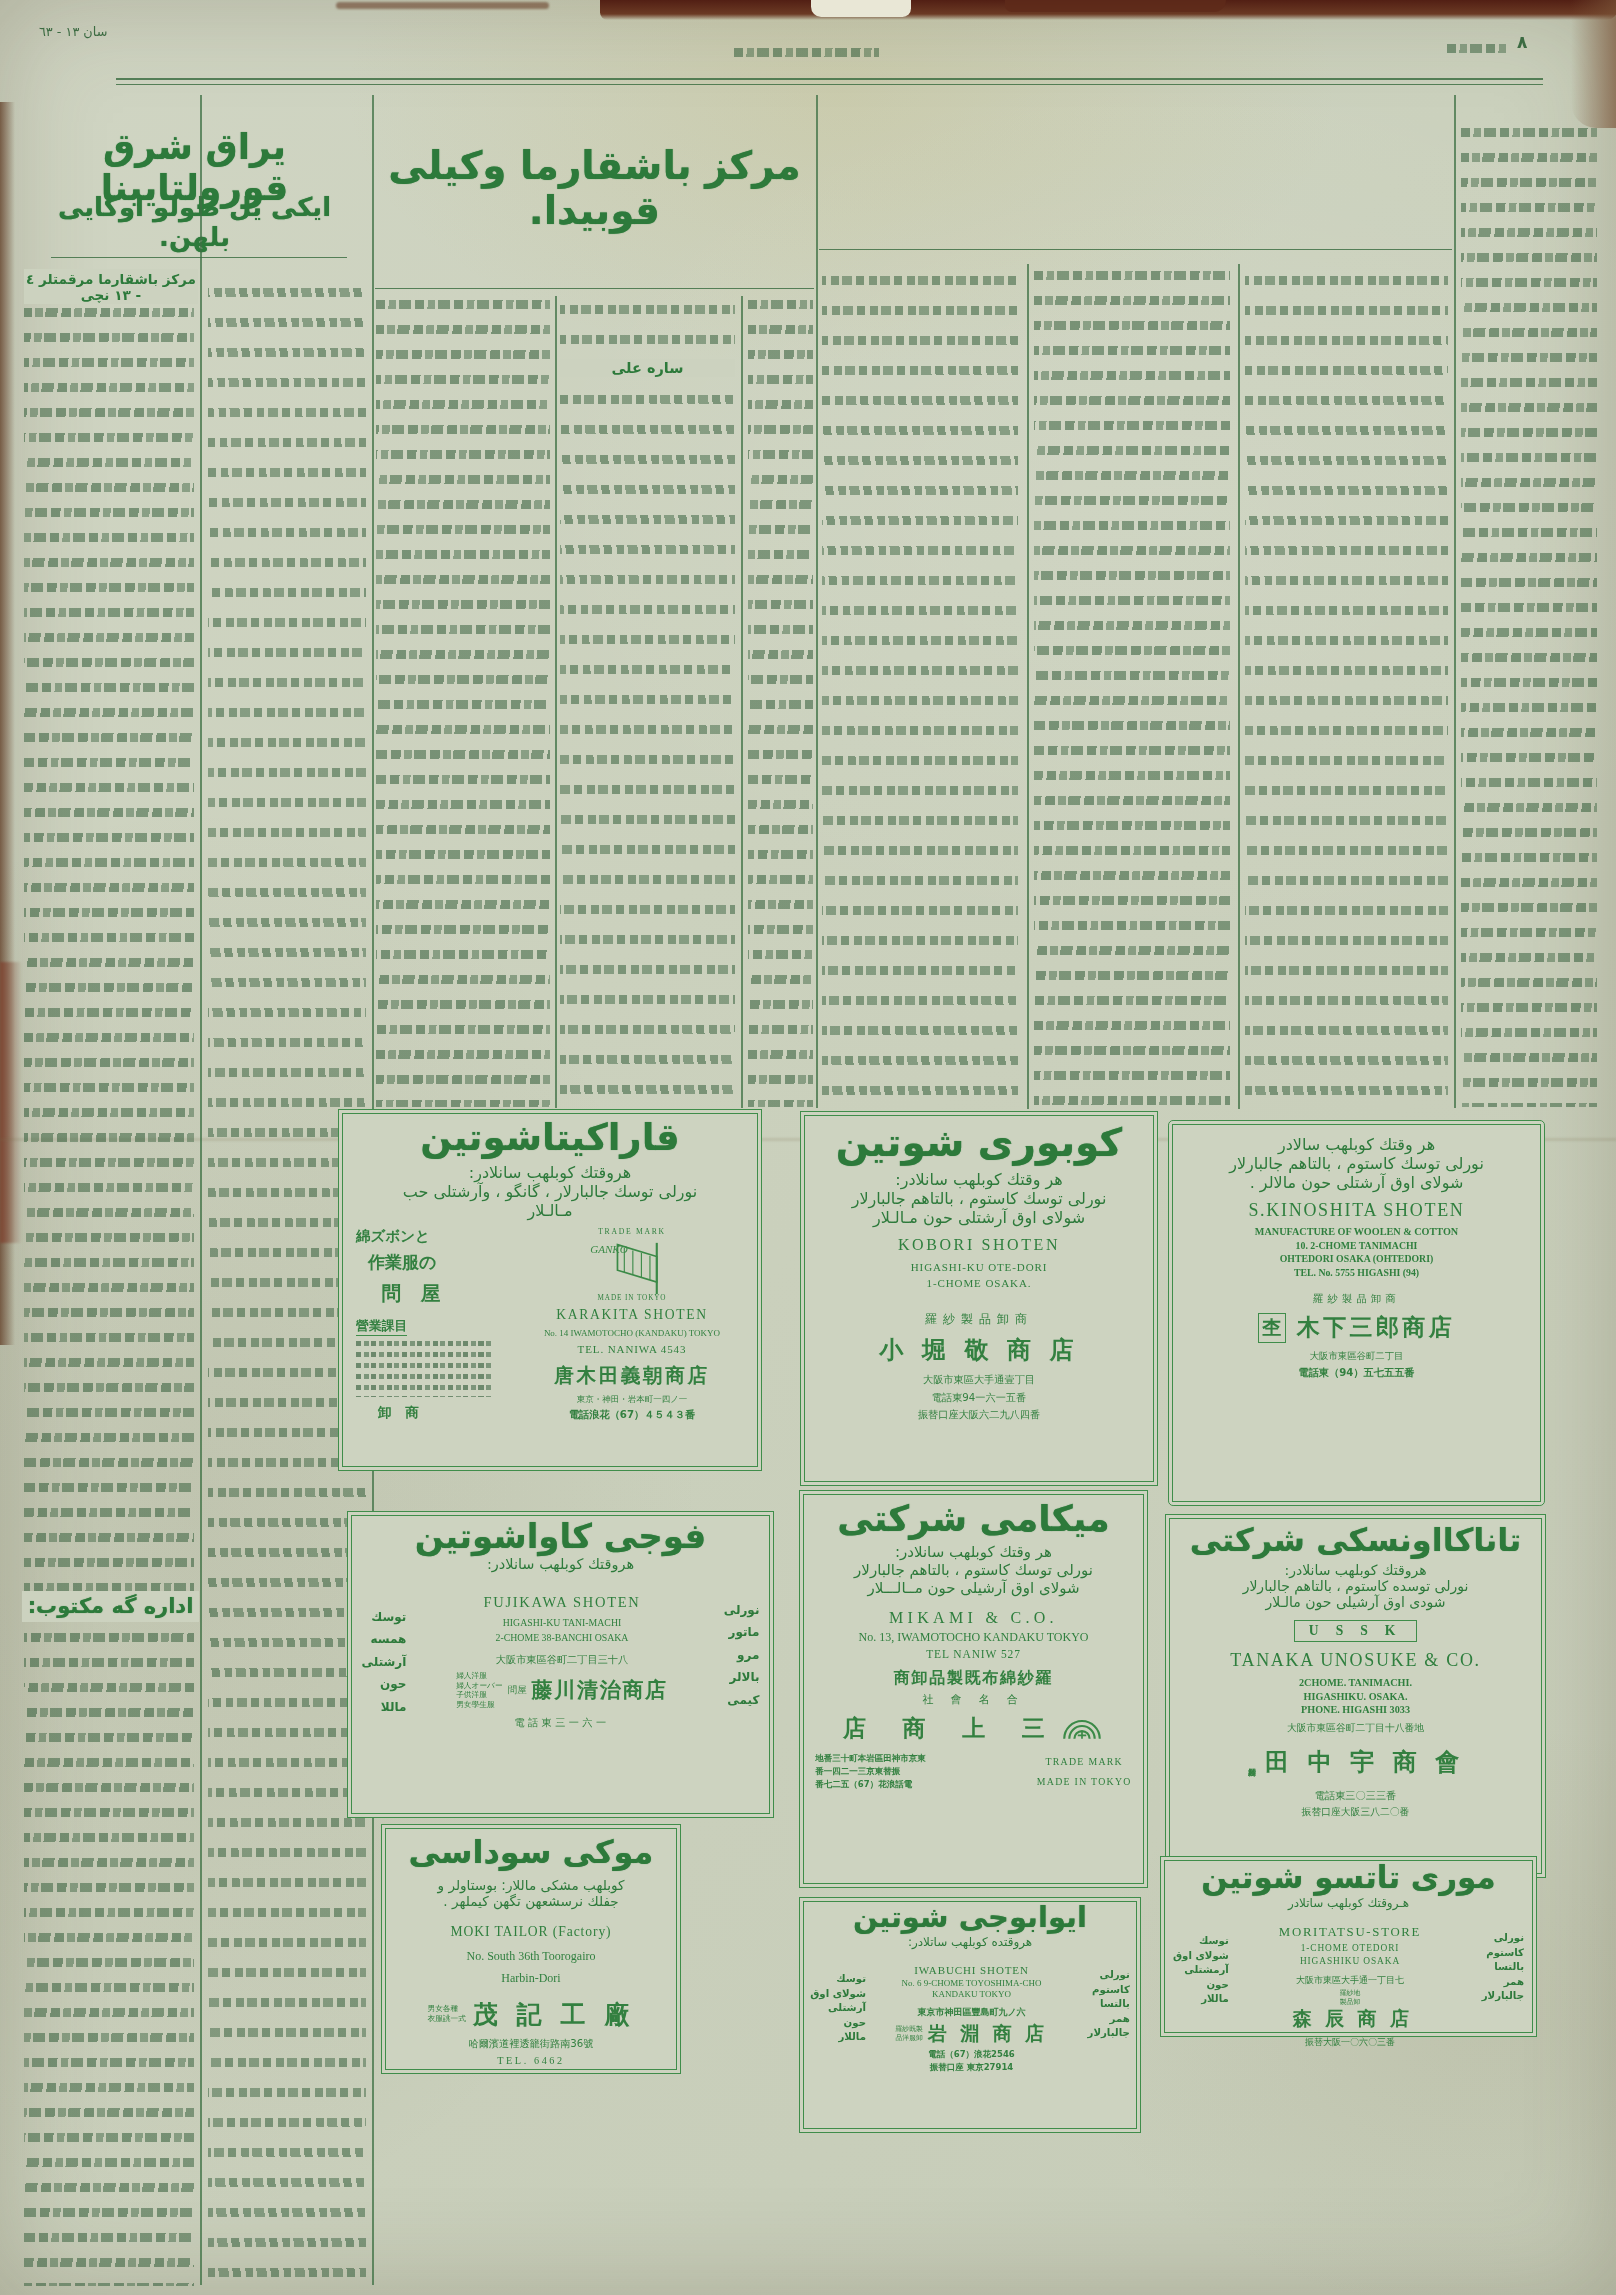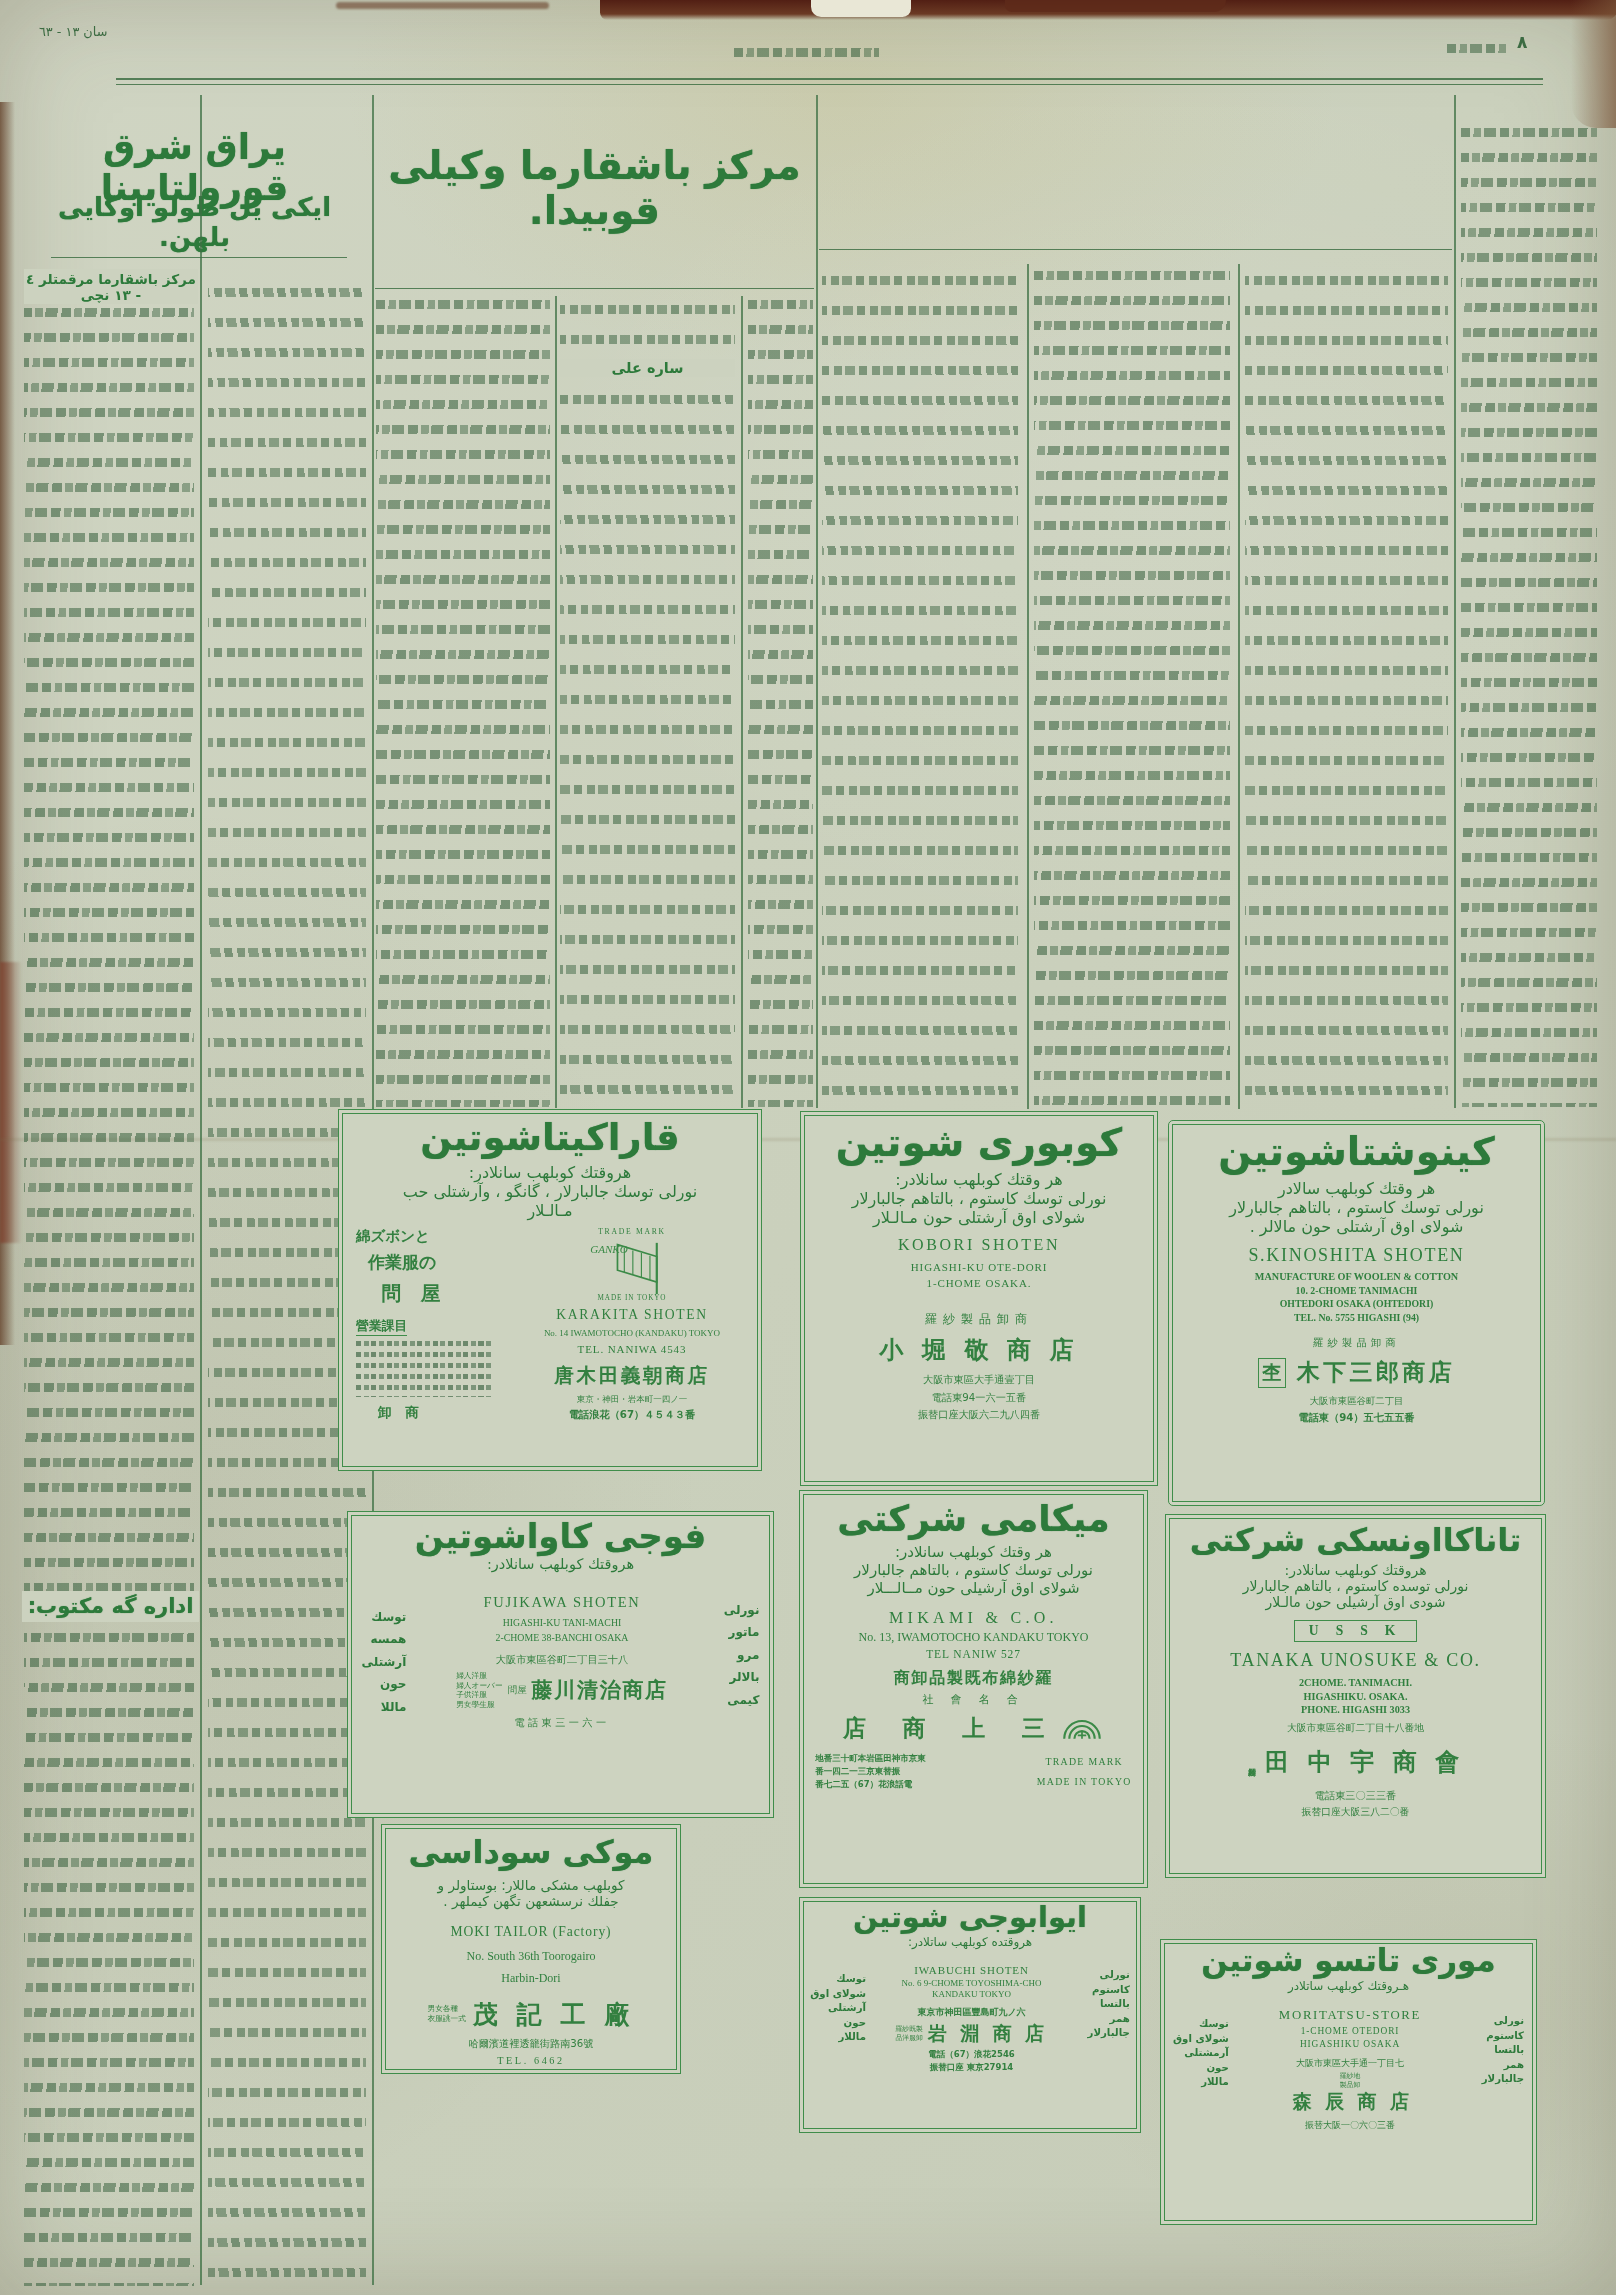--- a/index.html
+++ b/index.html
@@ -165,21 +165,20 @@
       <div class="jp" style="font-size:12px;letter-spacing:6px;margin-top:22px;">羅紗製品卸商</div>
       <div class="jp" style="font-size:24px;font-weight:bold;letter-spacing:5.1px;margin-top:6.8px;">小 堀 敬 商 店</div>
       <div class="jp" style="font-size:10.2px;margin-top:6.8px;">大阪市東區大手通壹丁目</div>
       <div class="jp" style="font-size:10.2px;margin-top:3.4px;">電話東94一六一五番</div>
       <div class="jp" style="font-size:10.2px;margin-top:3.4px;">振替口座大阪六二九八四番</div>
     </div>
   </div>
 
   <div class="ad" style="left:1168px;top:1120px;width:377px;height:386px;border-radius:5.1px;">
     <div class="inner ctr" style="padding:8.5px 10.2px;">
-      <div class="ar adtitle" style="font-size:39px;">كينوشتاشوتين</div>
       <div class="ar" style="font-size:16px;margin-top:5.1px;">هر وقتك كوبلهب سالادر</div>
       <div class="ar" style="font-size:16px;">نورلى توسك كاستوم ، بالتاهم جالبارلار</div>
       <div class="ar" style="font-size:16px;">شولاى اوق آرشتلى حون مالالر .</div>
       <div class="en" style="font-size:18px;letter-spacing:1.7px;margin-top:8.5px;">S.KINOSHITA SHOTEN</div>
       <div class="en small-bold" style="font-size:10.2px;margin-top:5.1px;">MANUFACTURE OF WOOLEN &amp; COTTON</div>
       <div class="en small-bold" style="font-size:9.8px;margin-top:2.6px;">10. 2-CHOME TANIMACHI</div>
       <div class="en small-bold" style="font-size:9.8px;margin-top:2.6px;">OHTEDORI OSAKA (OHTEDORI)</div>
       <div class="en small-bold" style="font-size:9.8px;margin-top:2.6px;">TEL. No. 5755 HIGASHI (94)</div>
       <div class="jp" style="font-size:10.2px;letter-spacing:4.3px;margin-top:13.6px;">羅紗製品卸商</div>
       <div style="margin-top:6.8px;">
@@ -337,21 +336,21 @@
             <div>品洋服卸</div>
           </div>
           <div class="jp" style="font-size:19px;font-weight:bold;letter-spacing:3.4px;margin-left:5.1px;">岩 淵 商 店</div>
         </div>
         <div class="jp small-bold" style="font-size:8.5px;margin-top:2.6px;">電話（67）浪花2546</div>
         <div class="jp small-bold" style="font-size:8.5px;margin-top:0.9px;">振替口座 東京27914</div>
       </div>
     </div>
   </div>
 
-  <div class="ad" style="left:1160px;top:1939px;width:377px;height:286px;">
+  <div class="ad" style="left:1160px;top:1856px;width:377px;height:181px;">
     <div class="inner">
       <div class="ar adtitle" style="font-size:31px;padding-top:3.4px;">مورى تاتسو شوتين</div>
       <div class="ar ctr" style="font-size:12px;">هـروقتك كوبلهب ساتلادر</div>
       <div class="abs ar" style="right:12px;top:72px;text-align:right;">
         <span class="sideword" style="font-size:10.2px;margin:3.4px 0;">نورلى</span>
         <span class="sideword" style="font-size:10.2px;margin:3.4px 0;">كاستوم</span>
         <span class="sideword" style="font-size:10.2px;margin:3.4px 0;">بالتسا</span>
         <span class="sideword" style="font-size:10.2px;margin:3.4px 0;">همر</span>
         <span class="sideword" style="font-size:10.2px;margin:3.4px 0;">جالبارلار</span>
       </div>

